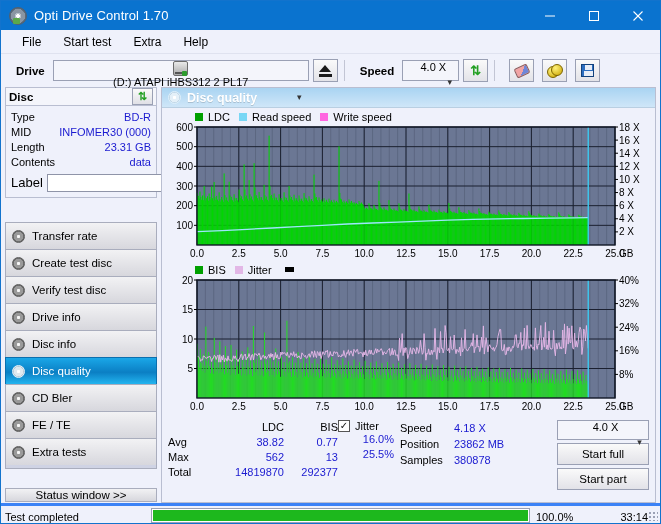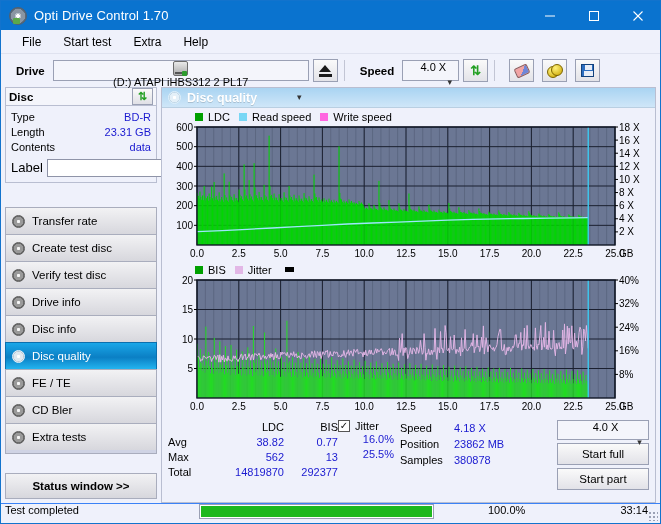--- a/index.html
+++ b/index.html
@@ -129,21 +129,21 @@
     border:1px solid #5b5b5b; flex:0 0 13px;
   }
   .nav.active .disc-ic{
     background:radial-gradient(circle at 50% 50%,#ffffff 0 18%,#dfe9ef 19% 60%,#b9c9d6 61% 100%);
     border-color:#e6f2fa;
   }
   .nav-spacer{ flex:1 1 auto; min-height:4px; background:#cfd3e4; border:1px solid #a9adbd; border-top:none; }
   .status-btn {
     height:28px; margin-top:19px; display:flex;align-items:center;justify-content:center;
     background:linear-gradient(#f2f2f4,#d7d7dd); border:1px solid #a9adbd;
-    font-size:11.5px; font-weight:bold;
+    font-size:11.5px; font-weight:normal;
   }
   
   .right { flex:1 1 auto; display:flex; flex-direction:column; border:1px solid #b9bed1; background:#eff1fb; min-width:0; }
   .dq-head{
     height:20px; background:linear-gradient(#a9d4f2,#cfe6f8); display:flex;align-items:center;gap:6px;
     padding-left:6px; flex:0 0 20px; border-bottom:1px solid #b9cfe2;
   }
   .dq-head .t{ font-weight:bold;font-size:12.5px;color:#fff; text-shadow:0 1px 0 rgba(0,0,0,.15); }
   .dq-head .disc-ic{ background:radial-gradient(circle at 50% 50%,#ffffff 0 18%,#e4f0f8 19% 60%,#c2d8e8 61% 100%); border-color:#dff0fb; }
   .charts{ padding:2px 3px 0 3px; }
@@ -169,22 +169,22 @@
   .sprow .k{ width:54px; }
   .sprow .v{ color:#1a1ad0; }
   .btncol{ width:92px; display:flex; flex-direction:column; gap:3px; margin-left:auto;}
   .btn{
     height:22px; border:1px solid #9aa0b4; background:linear-gradient(#fafafa,#e2e2e8);
     display:flex;align-items:center;justify-content:center; font-size:11.5px;
   }
   .speed2{ height:20px; }
   
   .statusbar{
-    height:20px; flex:0 0 20px; display:flex; align-items:flex-start;
-    border-top:1px solid #3b82f6; background:#eff1fb; font-size:11px;gap:48px;
+    height:20px; flex:0 0 20px; display:flex; align-items:flex-end;
+    border-top:3px solid #3b82f6; background:#eff1fb; font-size:11px;
   }
   .sb-text{ width:150px; padding-left:4px; }
   .sb-prog{ flex:1 1 auto; height:15px; border:1px solid #9aa0b4; background:#fff; padding:1px; margin-right:6px;}
   .sb-fill{ height:100%; background:#1db81d; }
   .sb-pct{ width:64px; }
   .sb-time{ width:60px; text-align:right; padding-right:12px; }
   .grip{ position:absolute; right:2px; bottom:2px; width:10px;height:10px;
     background:
       radial-gradient(circle,#9aa0b4 1px,transparent 1px) 0 0/4px 4px;
   }
@@ -266,20 +266,24 @@
         <div class="hbtn">
           <span>⇅</span>
         </div>
       </div>
       <div class="disc-info">
         <div class="di-row">
           <span class="di-k">Type</span>
           <span class="di-v">BD-R</span>
         </div>
         <div class="di-row">
+          <span class="di-k">MID</span>
+          <span class="di-v">INFOMER30 (000)</span>
+        </div>
+        <div class="di-row">
           <span class="di-k">Length</span>
           <span class="di-v">23.31 GB</span>
         </div>
         <div class="di-row">
           <span class="di-k">Contents</span>
           <span class="di-v">data</span>
         </div>
         <div class="label-row">
           <span class="label-cap">Label</span>
           <input class="label-input" type="text" placeholder="" style="">
@@ -309,25 +313,25 @@
         <div class="nav">
           <span class="disc-ic"></span>
           <span>Disc info</span>
         </div>
         <div class="nav active">
           <span class="disc-ic"></span>
           <span>Disc quality</span>
         </div>
         <div class="nav">
           <span class="disc-ic"></span>
-          <span>FE / TE</span>
+          <span>CD Bler</span>
         </div>
         <div class="nav">
           <span class="disc-ic"></span>
-          <span>CD Bler</span>
+          <span>FE / TE</span>
         </div>
         <div class="nav">
           <span class="disc-ic"></span>
           <span>Extra tests</span>
         </div>
         <div class="nav-spacer"></div>
       </div>
 
       <div class="status-btn">Status window &gt;&gt;</div>
       <div style="height:4px"></div>

